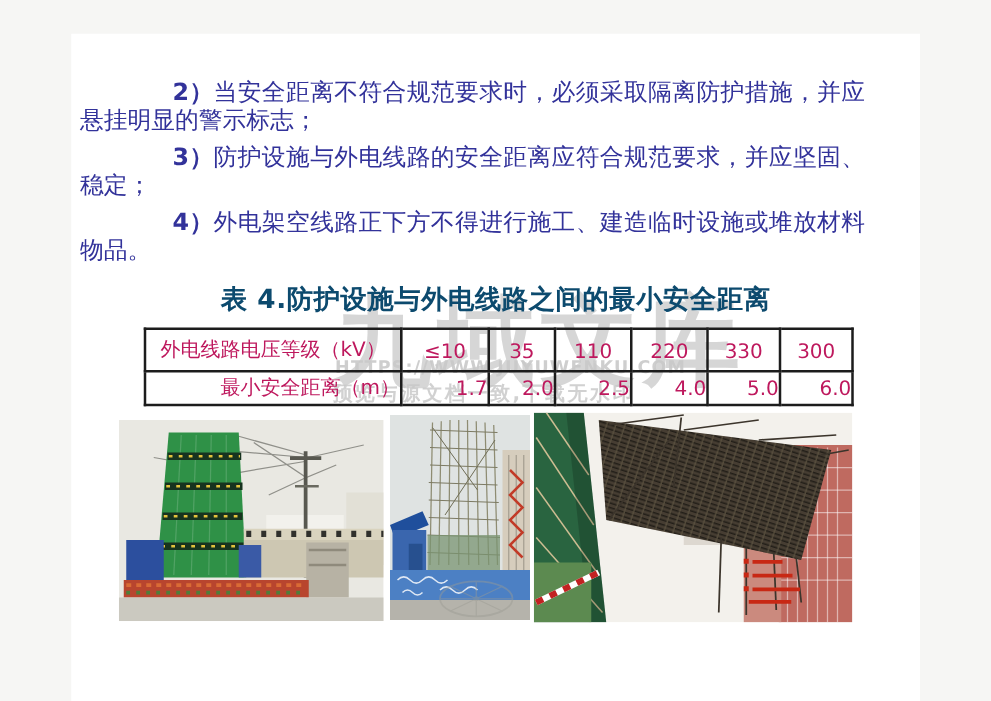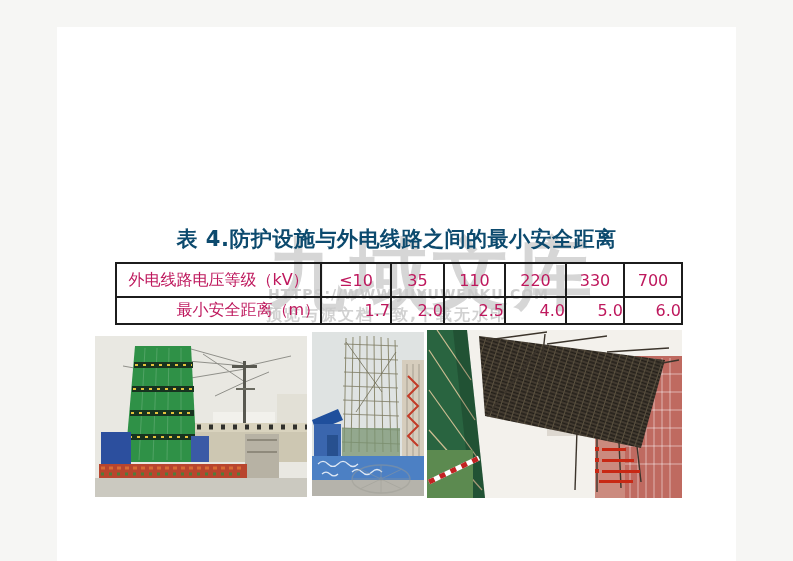--- a/index.html
+++ b/index.html
@@ -38,20 +38,25 @@
 </head>
 <body>
 
 <div id="stage">
   <div class="page"></div>
 
   <div class="wm wm-url">HTTPS://WWW.JUYUWENKU.COM</div>
   <div class="wm wm-brand">九域文库</div>
   <div class="wm wm-tagline">预览与源文档一致,下载无水印</div>
 
+  <div class="body-text">
+    <p><span class="pnum">2）</span><span>当安全距离不符合规范要求时，必须采取隔离防护措施，并应悬挂明显的警示标志；</span></p>
+    <p><span class="pnum">3）</span><span>防护设施与外电线路的安全距离应符合规范要求，并应坚固、稳定；</span></p>
+    <p><span class="pnum">4）</span><span>外电架空线路正下方不得进行施工、建造临时设施或堆放材料物品。</span></p>
+  </div>
 
   <div class="tbl-title">表 4.防护设施与外电线路之间的最小安全距离</div>
 
   <table class="safety">
     <colgroup>
       <col style="width:205px">
         <col style="width:70px">
         <col style="width:53px">
       <col style="width:61px">
         <col style="width:61px">
@@ -59,21 +64,21 @@
         <col style="width:58px">
     </colgroup>
     <tbody>
         <tr class="r1">
       <td>外电线路电压等级（kV）</td>
       <td>≤10</td>
       <td>35</td>
       <td>110</td>
       <td>220</td>
       <td>330</td>
-      <td>700</td>
+      <td>300</td>
     </tr>
     <tr class="r2">
       <td>最小安全距离（m）</td>
       <td>1.7</td>
       <td>2.0</td>
       <td>2.5</td>
       <td>4.0</td>
       <td>5.0</td>
       <td>6.0</td>
     </tr>

